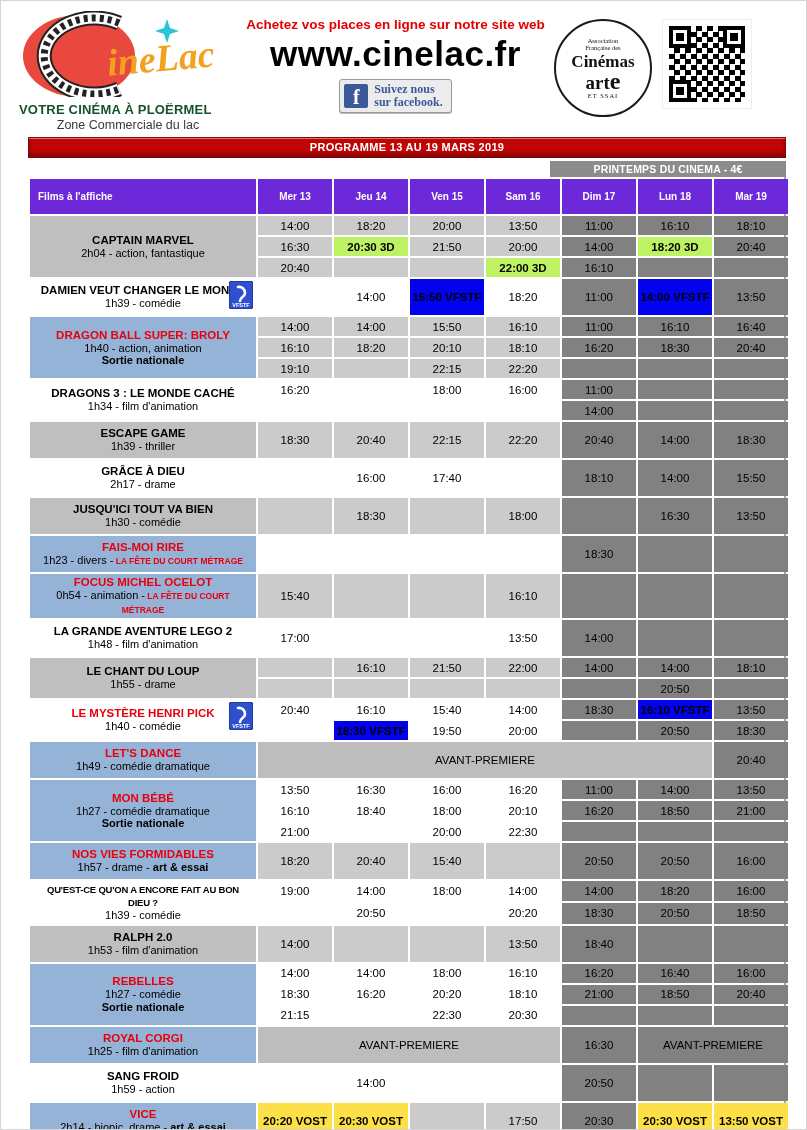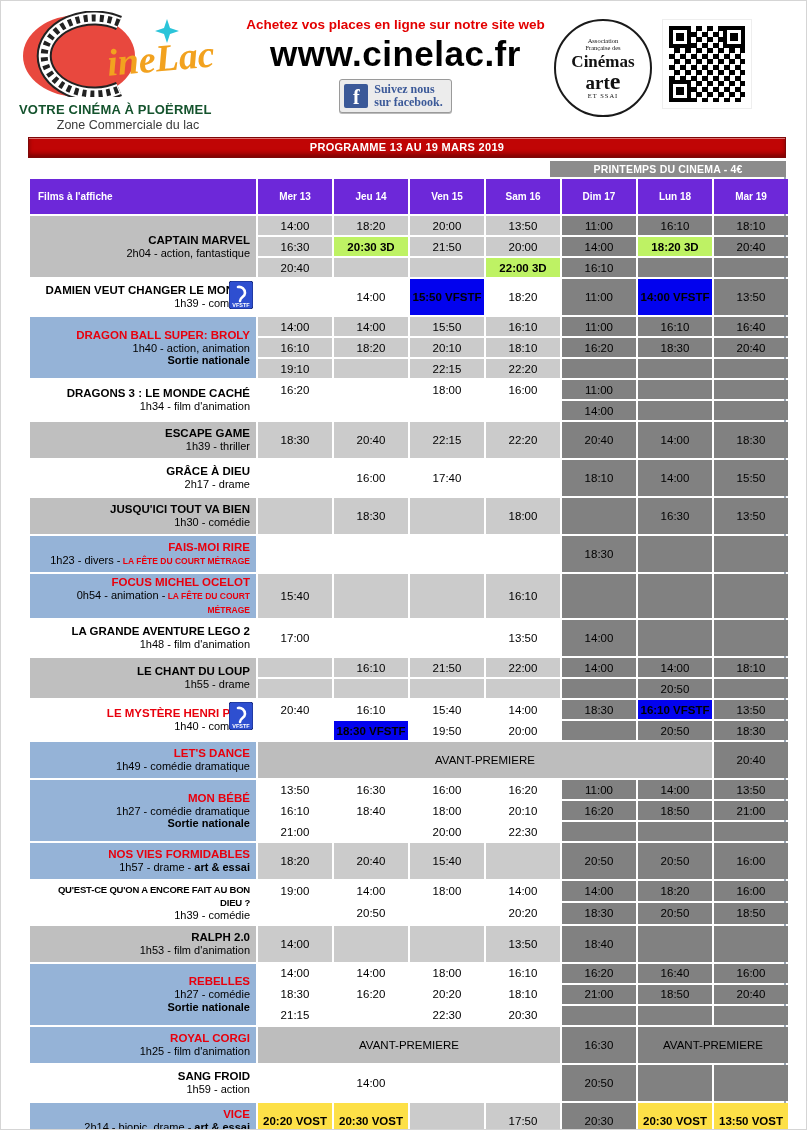--- a/index.html
+++ b/index.html
@@ -55,21 +55,21 @@
   th{background:#6d28d9;color:#fff;font-size:10px;font-weight:bold;padding:12px;}
   th.first{text-align:left;padding-left:8px;}
   td.tcell{font-size:11.5px;text-align:center;padding:0;color:#000;overflow:hidden;white-space:nowrap;}
   .lt{background:#cbcbcb;} .wh{background:#fff;}
   .dark{background:#818181;color:#f2f2f2;}
   .k-3d{background:#bef264;color:#000;font-weight:bold;}
   .k-vfstf{background:#0202ee;color:#fff;font-weight:bold;}
   .k-vost{background:#fde047;color:#fff;font-weight:bold;}
   .k-ap-light{background:#bdbdbd;color:#1a1a1a;}
   .k-ap-dark{background:#818181;color:#f2f2f2;}
-  td.film{padding:2px 6px;vertical-align:middle;position:relative;text-align:right;}
+  td.film{padding:2px 6px;vertical-align:middle;position:relative;text-align:center;}
   .bg-gray{background:#bfbfbf;} .bg-blue{background:#95b3d7;} .bg-white{background:#fff;}
   .ftitle{font-weight:bold;font-size:11.5px;line-height:13px;color:#000;}
   .ftitle.red{color:#e8000d;}
   .ftitle.small{font-size:9.5px;letter-spacing:-.2px;}
   .fmeta{font-size:11px;line-height:12.5px;color:#000;}
   .meta-red{color:#e8000d;font-weight:bold;font-size:8.5px;}
   .meta-bold{font-weight:bold;}
   .vficon{position:absolute;top:2px;right:3px;width:24px;height:28px;}
 </style>
 </head>

